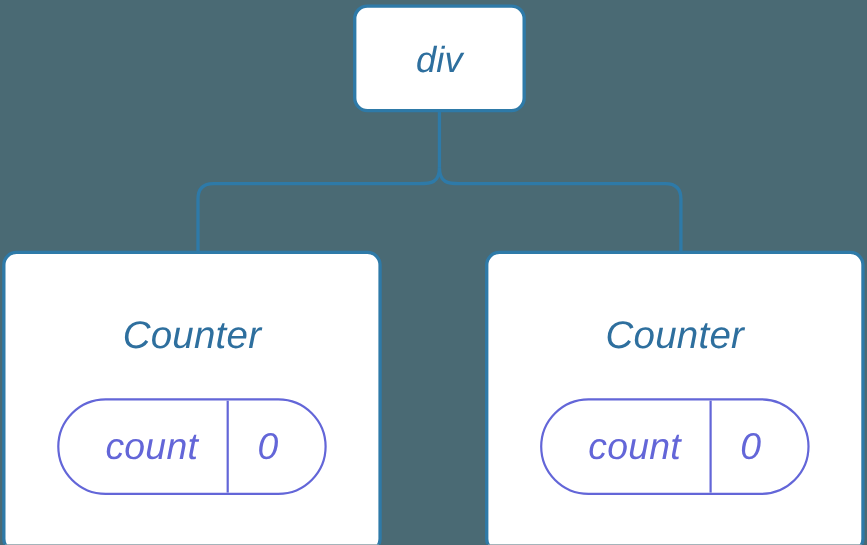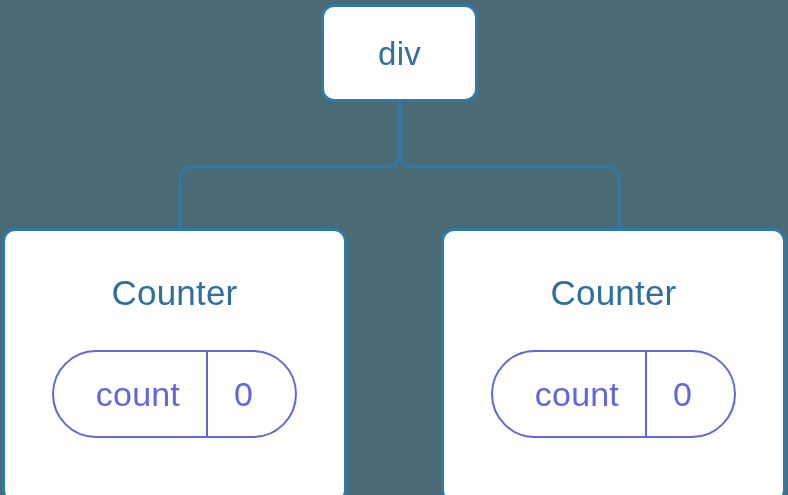--- a/index.html
+++ b/index.html
@@ -15,20 +15,21 @@
     background: #4a6a74;
     position: relative;
   }
 
   #canvas {
     position: absolute;
     top: 0; left: 0;
     width: 788px;
     height: 495px;
     background: #4a6a74;
+    font-style: italic;
   }
 
   
   #connectors {
     position: absolute;
     top: 0; left: 0;
     width: 788px;
     height: 495px;
     z-index: 1;
   }
@@ -74,20 +75,21 @@
   #node-counter-left  { left: 2px; }
   #node-counter-right { left: 441px; }
 
   .node-title {
     color: #2e6f9e;
     font-size: 35px;
     line-height: 1;
     letter-spacing: 0.2px;
     font-weight: 400;
     user-select: none;
+    margin-top: 12px;
   }
 
   
   .state-pill {
     margin-top: 40px;
     height: 88px;
     display: flex;
     align-items: stretch;
     border: 2px solid #6366d8;
     border-radius: 44px;

